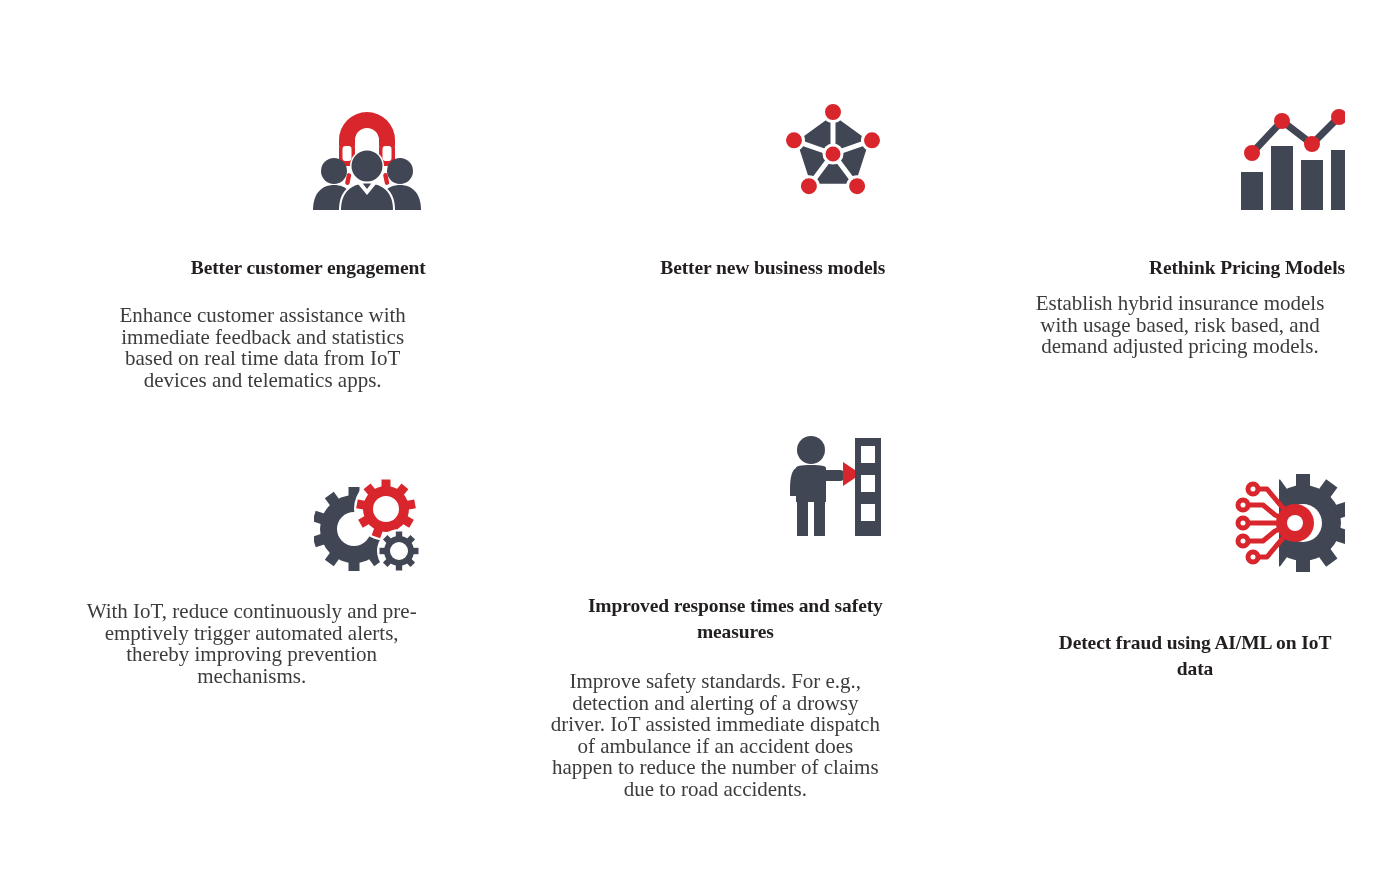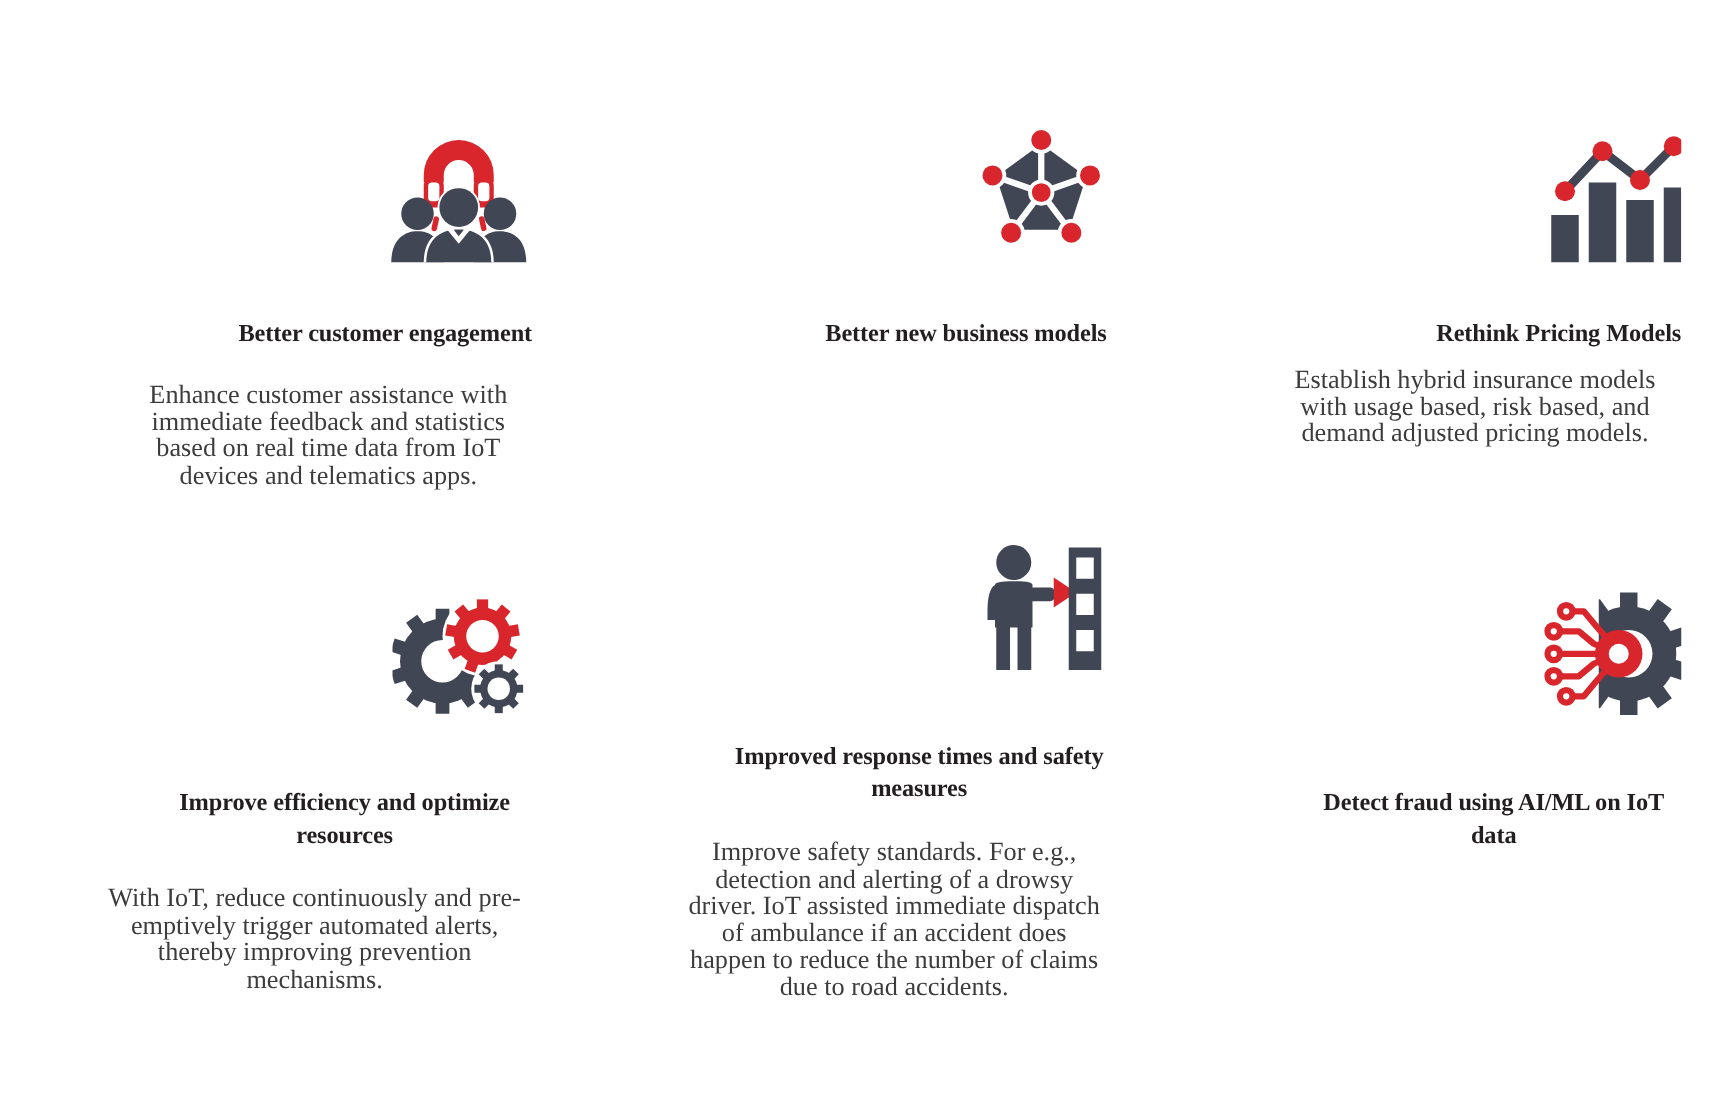--- a/index.html
+++ b/index.html
@@ -246,21 +246,20 @@
                 <rect x="-3.2" y="-19.5" width="6.4" height="7" transform="rotate(180)"></rect>
                 <rect x="-3.2" y="-19.5" width="6.4" height="7" transform="rotate(225)"></rect>
                 <rect x="-3.2" y="-19.5" width="6.4" height="7" transform="rotate(270)"></rect>
                 <rect x="-3.2" y="-19.5" width="6.4" height="7" transform="rotate(315)"></rect>
               </g>
             </g>
             <circle r="9" fill="#ffffff"></circle>
           </g>
         </svg>
       </div>
-      <div class="card-title">Improve efficiency and optimize resources</div>
       <div class="card-body">With IoT, reduce continuously and pre-emptively trigger automated alerts, thereby improving prevention mechanisms.</div>
     </div>
 
     <div class="card row2 c5">
       <div class="icon-wrap">
         <svg width="104" height="104" viewBox="0 0 104 104" aria-hidden="true">
 
           <circle cx="30" cy="16" r="14" fill="#414654"></circle>
           <path d="M16 34 C22 31 38 31 44 34 L44 46 L16 46 Z" fill="#414654"></path>
 

